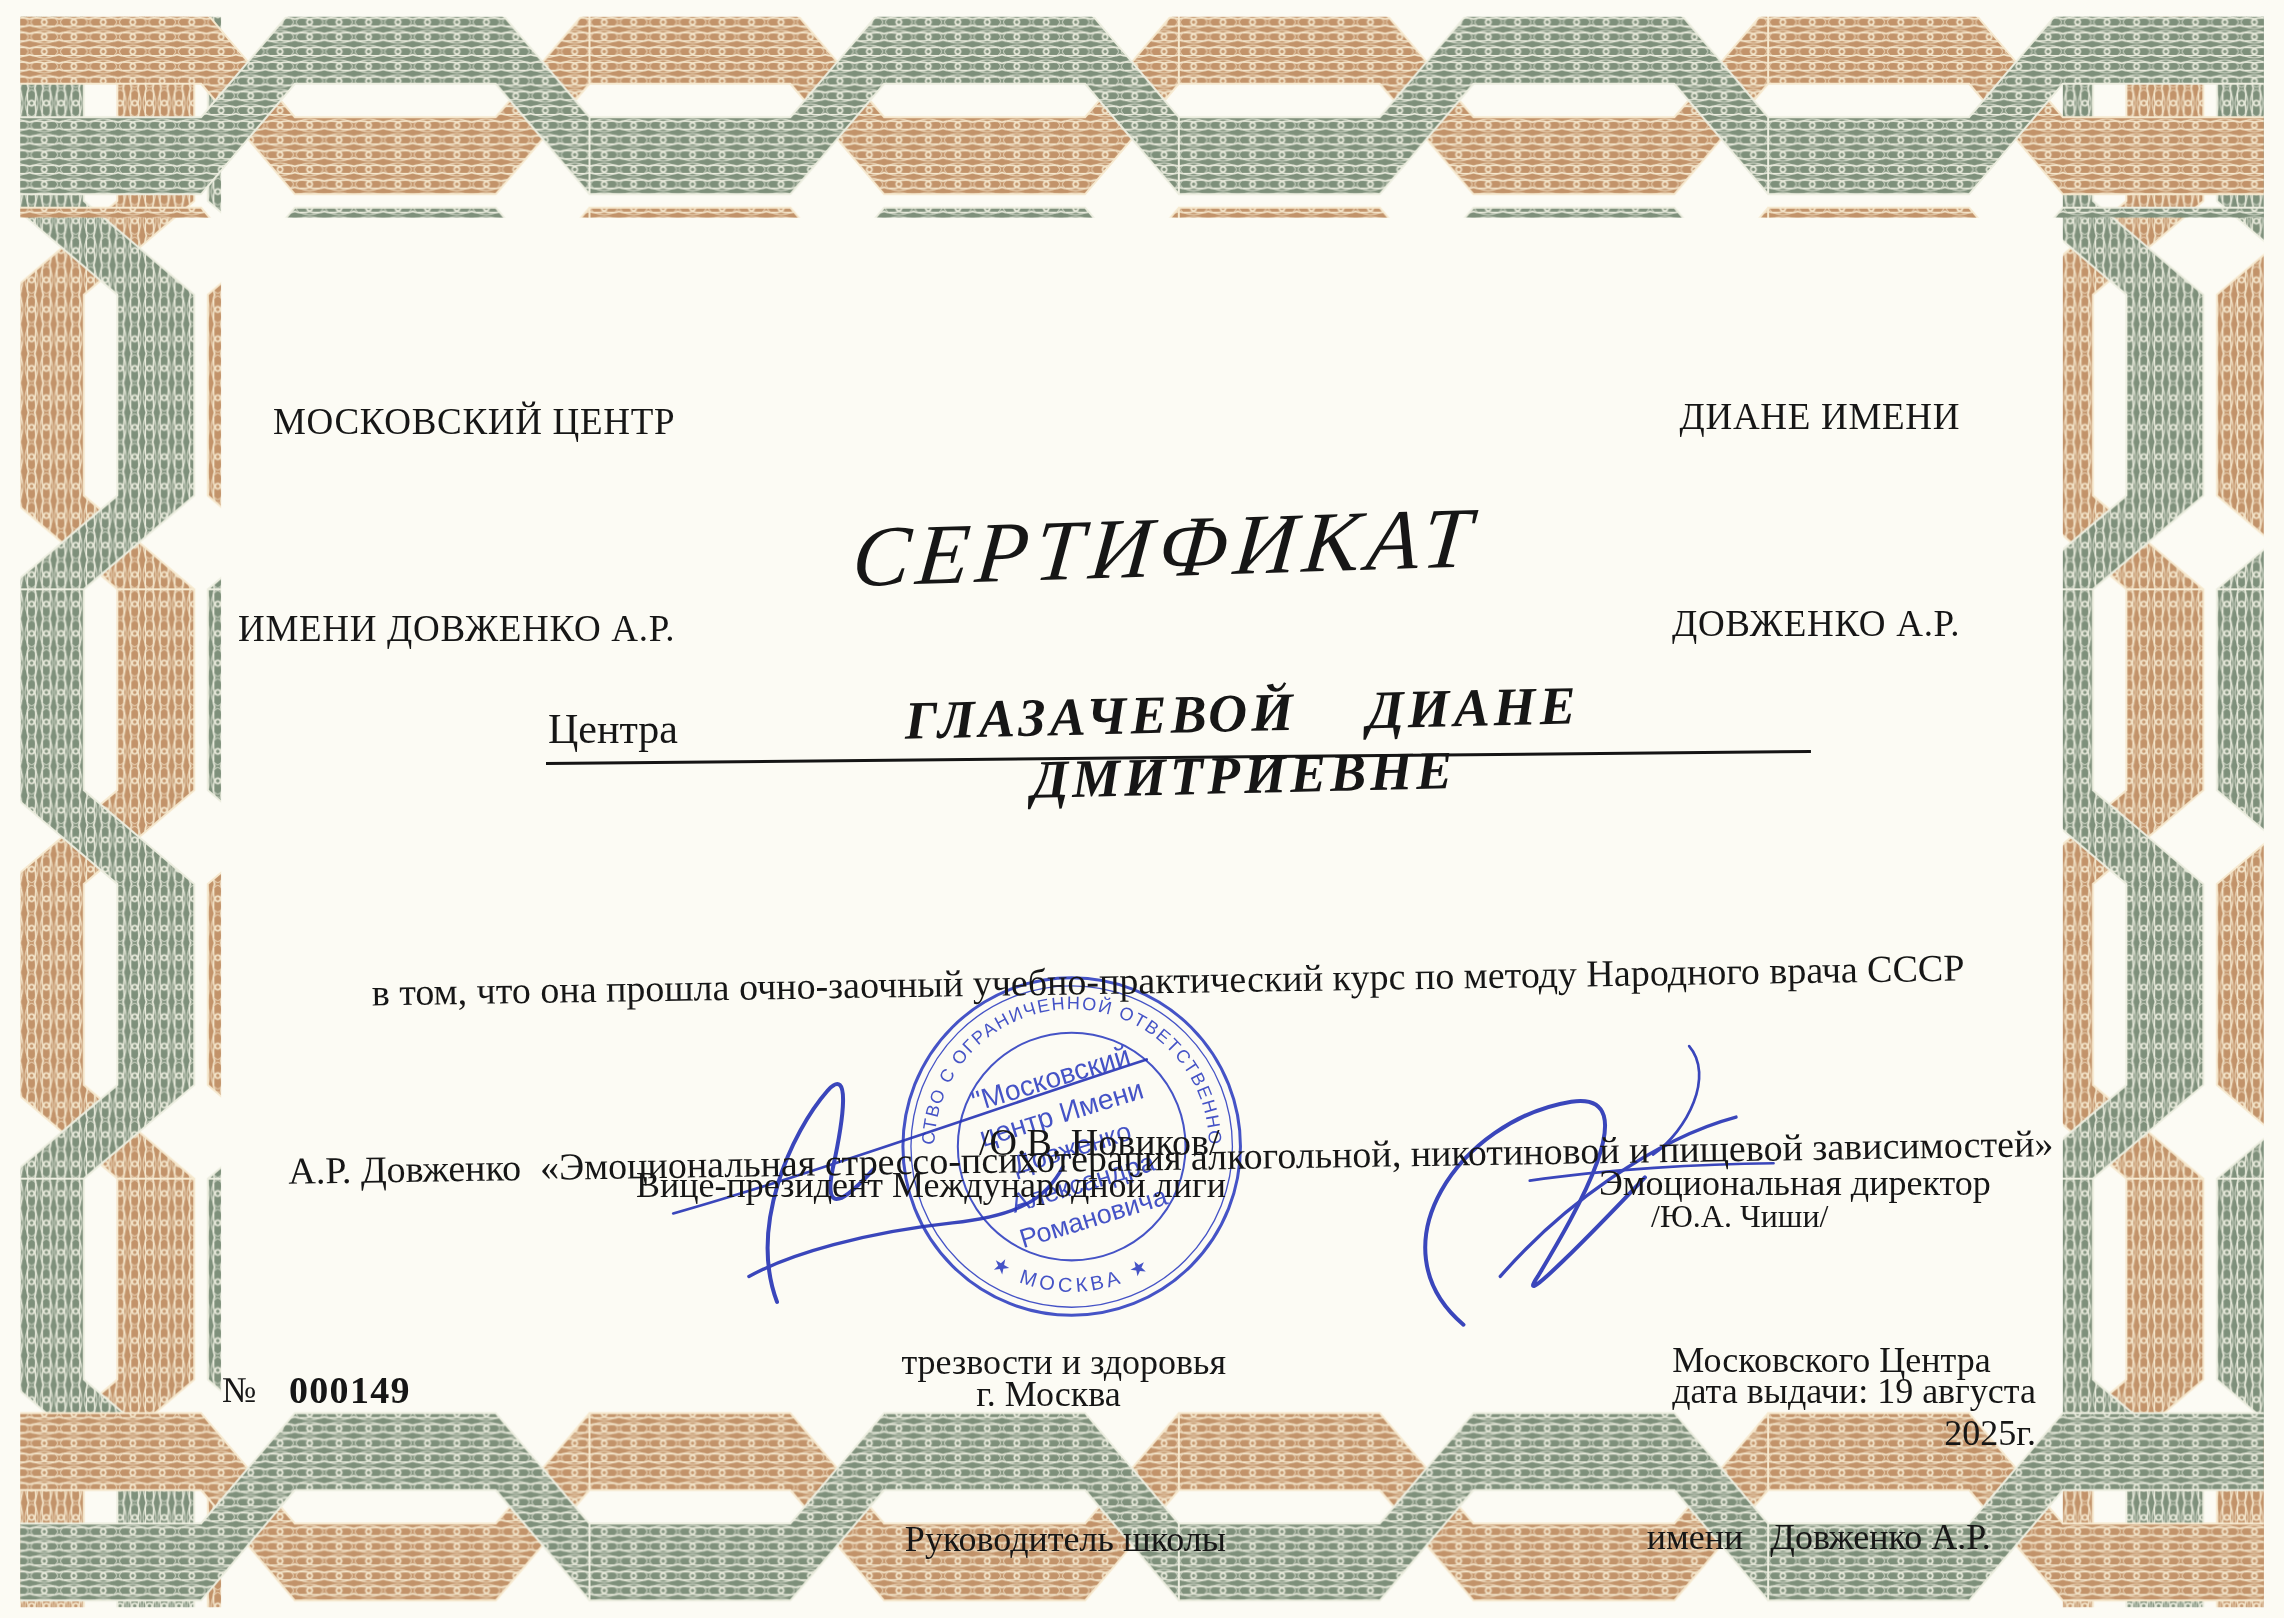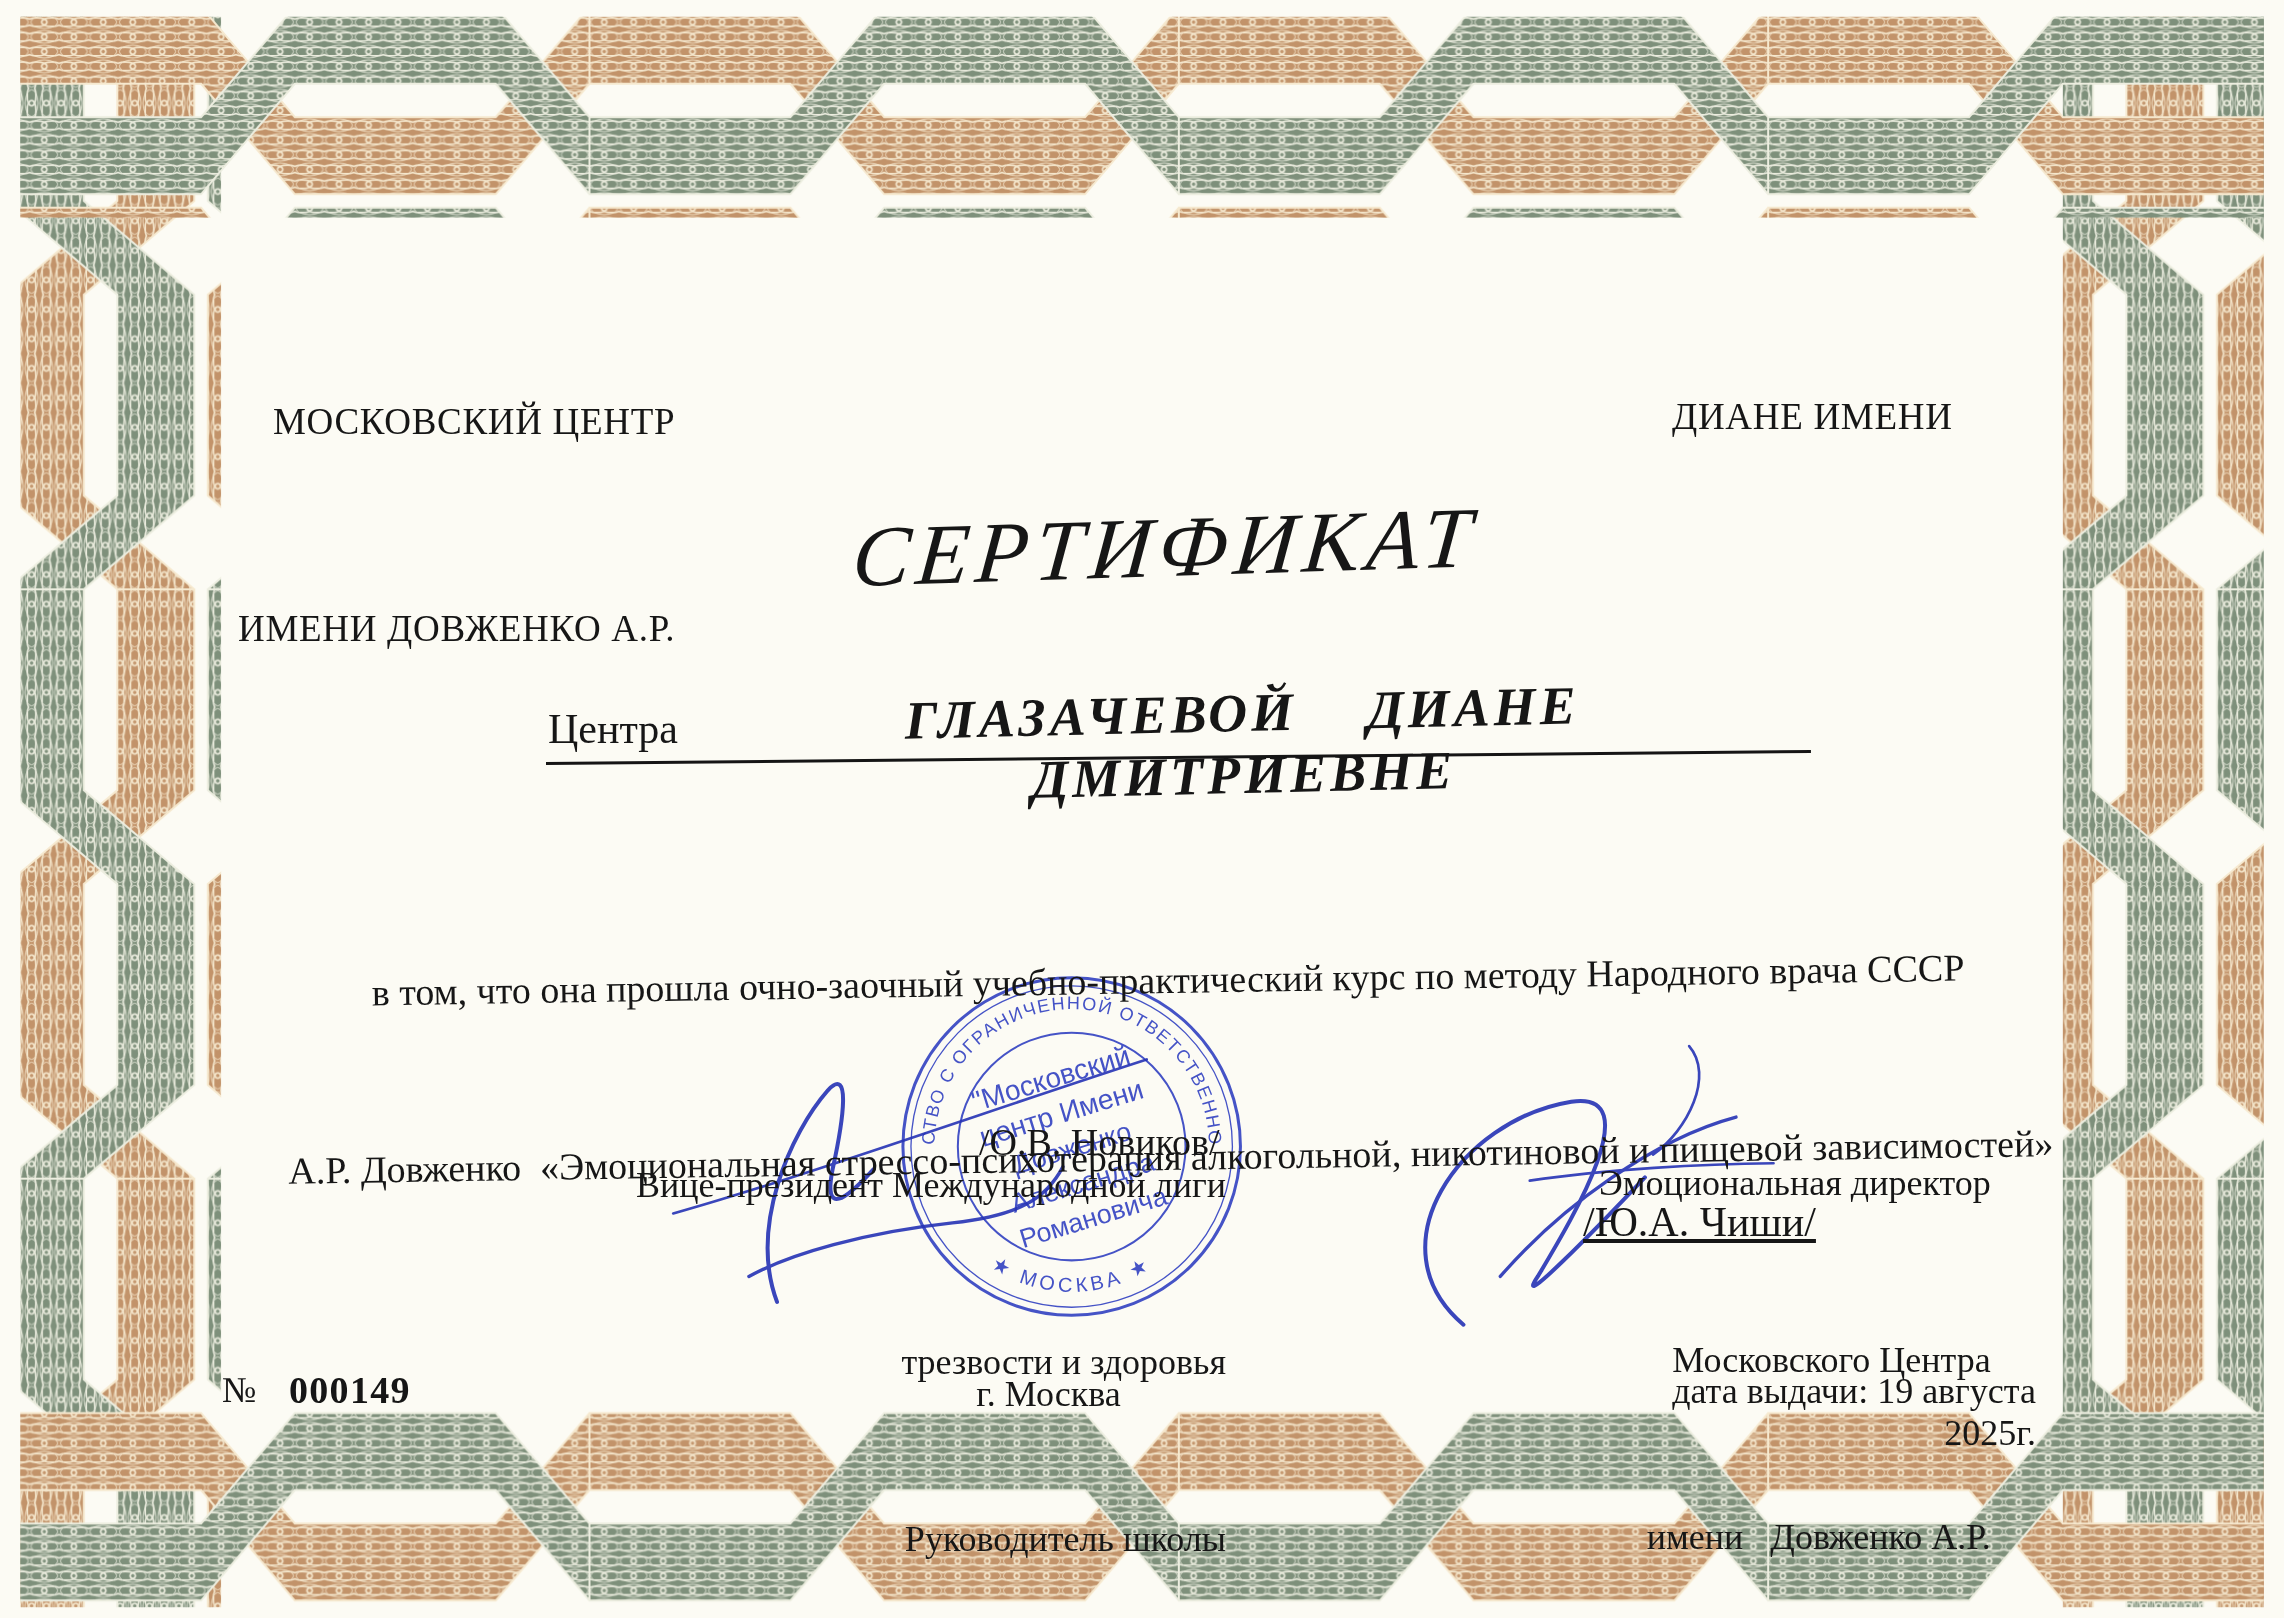--- a/index.html
+++ b/index.html
@@ -36,21 +36,21 @@
   }
   .body-text{
     left:221px;top:833px;width:1896px;text-align:center;
     font-size:38px;line-height:59px;
     transform:rotate(-0.9deg);
   }
   .sigblock{font-size:36px;line-height:59px;}
   .sigL{left:636px;top:1038px;}
   .sigR{left:1599px;top:1036px;}
   .signameL{left:965px;top:1120px;font-size:38px;margin-left:14px;}
-  .signameR{left:1583px;top:1198px;font-size:42px;text-decoration:underline;}
+  .signameR{left:1651px;top:1198px;font-size:32px;}
 
   .footer{font-size:36px;}
   .num-label{left:222px;top:1369px;}
   .num-value{left:289px;top:1368px;font-weight:bold;font-size:38px;letter-spacing:1.3px;}
   .city{left:891px;top:1373px;width:315px;text-align:center;}
   .issue-date{left:1581px;top:1370px;width:455px;text-align:right;}
 </style>
 </head>
 <body>
 
@@ -121,20 +121,21 @@
   </g>
 </svg>
 
 <div class="txt hblock hleft">
   <div>МОСКОВСКИЙ ЦЕНТР</div>
   <div>ИМЕНИ ДОВЖЕНКО А.Р.</div>
 </div>
 
 <div class="txt hblock hright">
   <div>ДИАНЕ ИМЕНИ</div>
+  <div>ДОВЖЕНКО А.Р.</div>
 </div>
 
 <div class="txt title">СЕРТИФИКАТ</div>
 
 <div class="txt vydan">Центра</div>
 <div class="txt rname">ГЛАЗАЧЕВОЙ  ДИАНЕ  ДМИТРИЕВНЕ</div>
 <div class="nameline"></div>
 
 <div class="txt body-text">
   <div>в том, что она прошла очно-заочный учебно-практический курс по методу Народного врача СССР</div>

